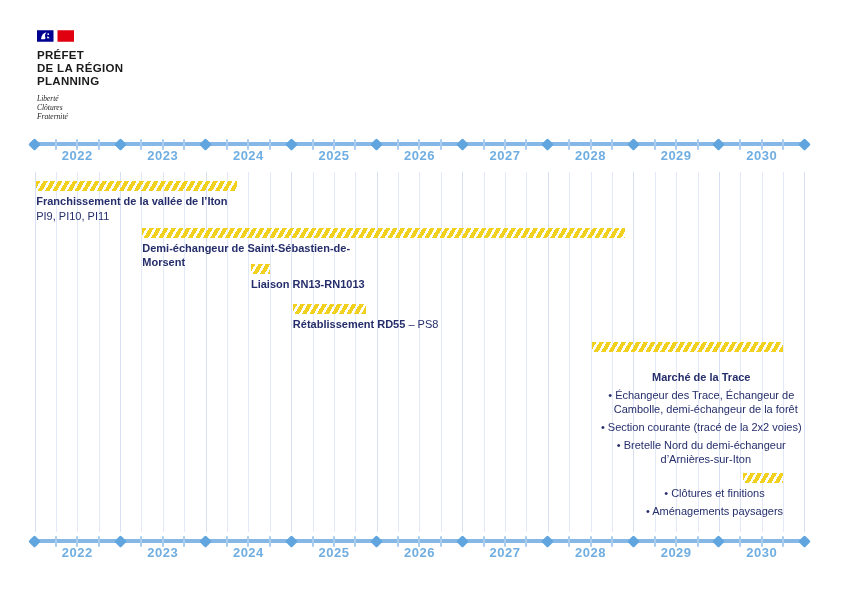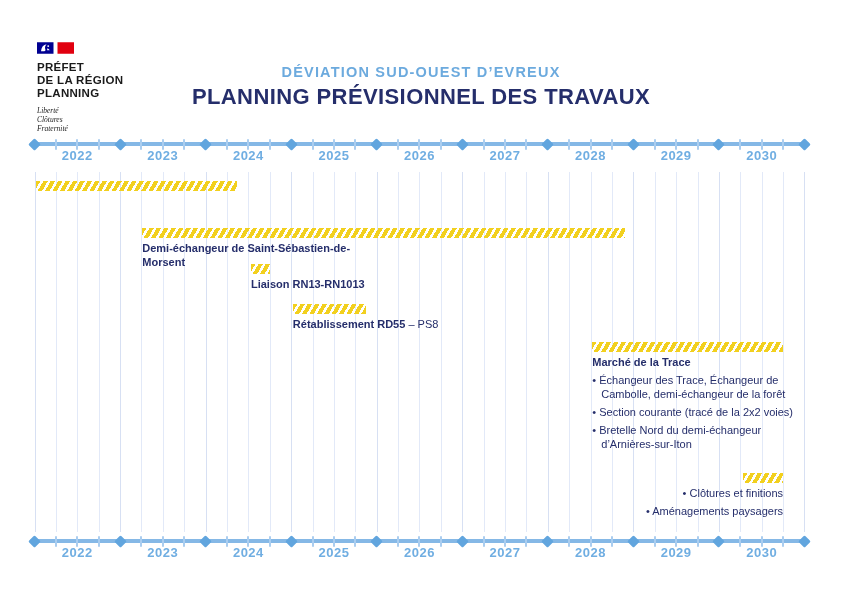--- a/index.html
+++ b/index.html
@@ -1,20 +1,20 @@
 <!DOCTYPE html>
 <html><head>
 <meta charset="utf-8">
 <style>
   html,body{margin:0;padding:0;background:#fff;}
   .page{position:relative;width:842px;height:595px;background:#ffffff;overflow:hidden;
         font-family:"Liberation Sans",sans-serif;}
 
   
-  .logo{position:absolute;left:37px;top:40px;color:#1a1a1a;}
+  .logo{position:absolute;left:37px;top:28px;color:#1a1a1a;}
   .logo-name{font-size:11.5px;font-weight:bold;line-height:13px;letter-spacing:.3px;margin-top:3px;color:#1a1a1a;}
   .motto{font-family:"Liberation Serif",serif;font-style:italic;font-size:7.5px;line-height:9px;margin-top:6px;color:#1a1a1a;}
 
   
   .header{position:absolute;left:0;right:0;top:64px;text-align:center;}
   .subtitle{font-size:14.5px;font-weight:bold;color:#6caade;letter-spacing:1.2px;}
   .title{font-size:22px;font-weight:bold;color:#252e6b;letter-spacing:.4px;margin-top:4px;}
 
   
   #chart{position:absolute;inset:0;}
@@ -25,21 +25,21 @@
   .tick{position:absolute;width:2px;height:11px;background:#aacdef;border-radius:1px;}
   .yearlab{position:absolute;width:60px;text-align:center;font-weight:bold;font-size:13px;color:#70aee2;letter-spacing:.5px;}
   .bar{position:absolute;height:10px;
        background:repeating-linear-gradient(120deg,#f2d01e 0 3.9px,rgba(0,0,0,0) 3.9px 6.4px);}
   .tlabel{position:absolute;max-width:218px;color:#252e6b;font-size:11px;line-height:14px;}
   .ttitle{font-weight:bold;}
   .tsuffix{font-weight:normal;}
   .tsub{font-weight:normal;margin-top:1px;}
   .bullet{margin-top:4px;padding-left:9px;text-indent:-9px;}
   .tlabel.right-align{text-align:right;}
-  .tlabel.right-align .bullet{padding-left:0;text-indent:0;}
+  .tlabel.right-align .bullet{padding-left:0;text-indent:0;text-align:center;}
   .tlabel .bullet:first-child{margin-top:0;}
 </style>
 </head>
 <body>
 
 <div class="page">
 
   <div class="logo">
     <svg width="37" height="12" viewBox="0 0 37 12" aria-hidden="true">
       <rect x="0" y="0.25" width="16.5" height="11.5" fill="#000091"></rect>
@@ -53,24 +53,20 @@
       <div>DE LA RÉGION</div>
       <div>PLANNING</div>
     </div>
     <div class="motto">
       <div>Liberté</div>
       <div>Clôtures</div>
       <div>Fraternité</div>
     </div>
   </div>
 
-  <div class="header">
-    <div class="subtitle">DÉVIATION SUD-OUEST D’EVREUX</div>
-    <div class="title">PLANNING PRÉVISIONNEL DES TRAVAUX</div>
-  </div>
 
   <div id="chart">
       <div class="grid year" style="left: 34.5px; top: 172px; height: 360px;"></div>
       <div class="grid" style="left: 55.8875px; top: 172px; height: 360px;"></div>
       <div class="grid" style="left: 77.275px; top: 172px; height: 360px;"></div>
       <div class="grid" style="left: 98.6625px; top: 172px; height: 360px;"></div>
       <div class="grid year" style="left: 120.05px; top: 172px; height: 360px;"></div>
       <div class="grid" style="left: 141.438px; top: 172px; height: 360px;"></div>
       <div class="grid" style="left: 162.825px; top: 172px; height: 360px;"></div>
       <div class="grid" style="left: 184.213px; top: 172px; height: 360px;"></div>
@@ -191,34 +187,38 @@
       <div class="yearlab" style="left: 47.275px; top: 545px;">2022</div>
       <div class="yearlab" style="left: 132.825px; top: 545px;">2023</div>
       <div class="yearlab" style="left: 218.375px; top: 545px;">2024</div>
       <div class="yearlab" style="left: 303.925px; top: 545px;">2025</div>
       <div class="yearlab" style="left: 389.475px; top: 545px;">2026</div>
       <div class="yearlab" style="left: 475.025px; top: 545px;">2027</div>
       <div class="yearlab" style="left: 560.575px; top: 545px;">2028</div>
       <div class="yearlab" style="left: 646.125px; top: 545px;">2029</div>
       <div class="yearlab" style="left: 731.675px; top: 545px;">2030</div>
       <div class="bar" style="left: 36.211px; top: 181px; width: 201.042px;"></div>
+      <div class="tlabel" style="top: 194px; left: 36.211px;">
+        <div class="ttitle"><span>Franchissement de la vallée de l’Iton</span></div>
+        <div class="tsub">PI9, PI10, PI11</div>
+      </div>
       <div class="bar" style="left: 142.293px; top: 228px; width: 482.502px;"></div>
       <div class="tlabel" style="top: 241px; left: 142.293px;">
         <div class="ttitle"><span>Demi-échangeur de Saint-Sébastien-de-Morsent</span></div>
       </div>
       <div class="bar" style="left: 250.941px; top: 264px; width: 18.821px;"></div>
       <div class="tlabel" style="top: 277px; left: 250.941px;">
         <div class="ttitle"><span>Liaison RN13-RN1013</span></div>
       </div>
       <div class="bar" style="left: 292.861px; top: 304px; width: 73.573px;"></div>
       <div class="tlabel" style="top: 317px; left: 292.861px;">
         <div class="ttitle"><span>Rétablissement RD55</span><span class="tsuffix"> – PS8</span></div>
       </div>
       <div class="bar" style="left: 592.286px; top: 342px; width: 190.776px;"></div>
-      <div class="tlabel" style="top: 355px; left: 592.286px;">
+      <div class="tlabel" style="top: 370px; left: 592.286px; text-align: center;">
         <div class="ttitle"><span>Marché de la Trace</span></div>
         <div class="bullet">• Échangeur des Trace, Échangeur de Cambolle, demi-échangeur de la forêt</div>
         <div class="bullet">• Section courante (tracé de la 2x2 voies)</div>
         <div class="bullet">• Bretelle Nord du demi-échangeur d’Arnières-sur-Iton</div>
       </div>
       <div class="bar" style="left: 742.854px; top: 473px; width: 40.2085px;"></div>
       <div class="tlabel right-align" style="top: 486px; right: 58.9375px;">
         <div class="bullet">• Clôtures et finitions</div>
         <div class="bullet">• Aménagements paysagers</div>
       </div>

